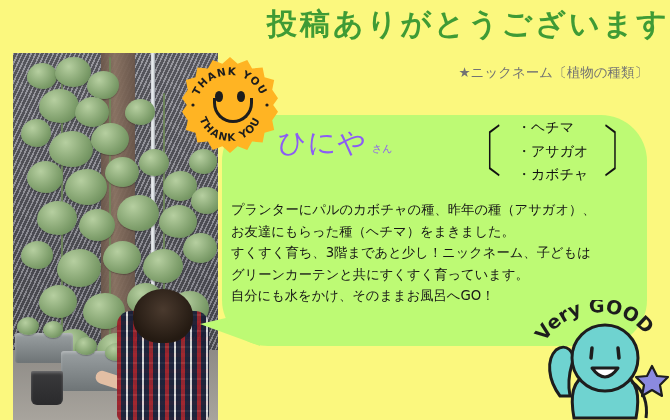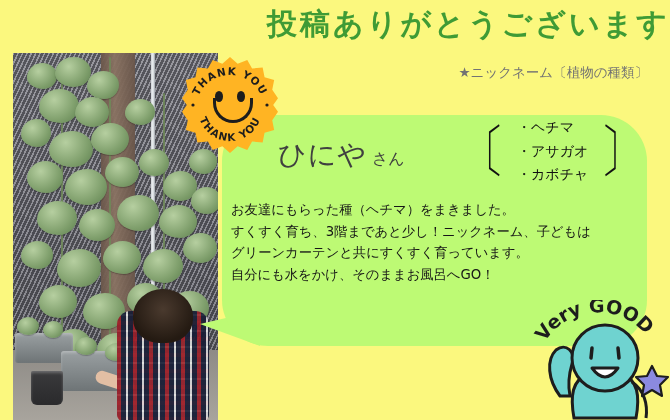--- a/index.html
+++ b/index.html
@@ -107,29 +107,29 @@
     text-align:left;
     color:#737373;
     font-size:13.5px;
     line-height:19px;
     white-space:nowrap;
   }
   .hdr .l2{padding-left:18px;}
 
   
   .nickname-wrap{
-    position:absolute;left:278px;top:136px;
+    position:absolute;left:278px;top:124px;
     display:flex;align-items:baseline;
-    color:#404040;
+    color:#8b5cf6;
   }
   .nickname{
     font-size:28px;letter-spacing:1px;
   }
   .nickname-suffix{
-    font-size:16px;margin-left:5px;
+    font-size:10px;margin-left:5px;
   }
 
   
   .plants{
     position:absolute;left:455px;top:116px;
     display:flex;align-items:center;
     color:#111;
   }
   .brk{
     font-size:58px;line-height:56px;font-weight:300;
@@ -277,20 +277,21 @@
     <span class="brk">〔</span>
     <ul>
       <li>・ヘチマ</li>
       <li>・アサガオ</li>
       <li>・カボチャ</li>
     </ul>
     <span class="brk">〕</span>
   </div>
 
   <div class="body-text">
+    <p>プランターにパルのカボチャの種、昨年の種（アサガオ）、</p>
     <p>お友達にもらった種（ヘチマ）をまきました。</p>
     <p>すくすく育ち、3階まであと少し！ニックネーム、子どもは</p>
     <p>グリーンカーテンと共にすくすく育っています。</p>
     <p>自分にも水をかけ、そのままお風呂へGO！</p>
   </div>
 
   <div class="sticker">
     <div class="sun"></div>
     <svg viewBox="0 0 96 96">
       <defs>

